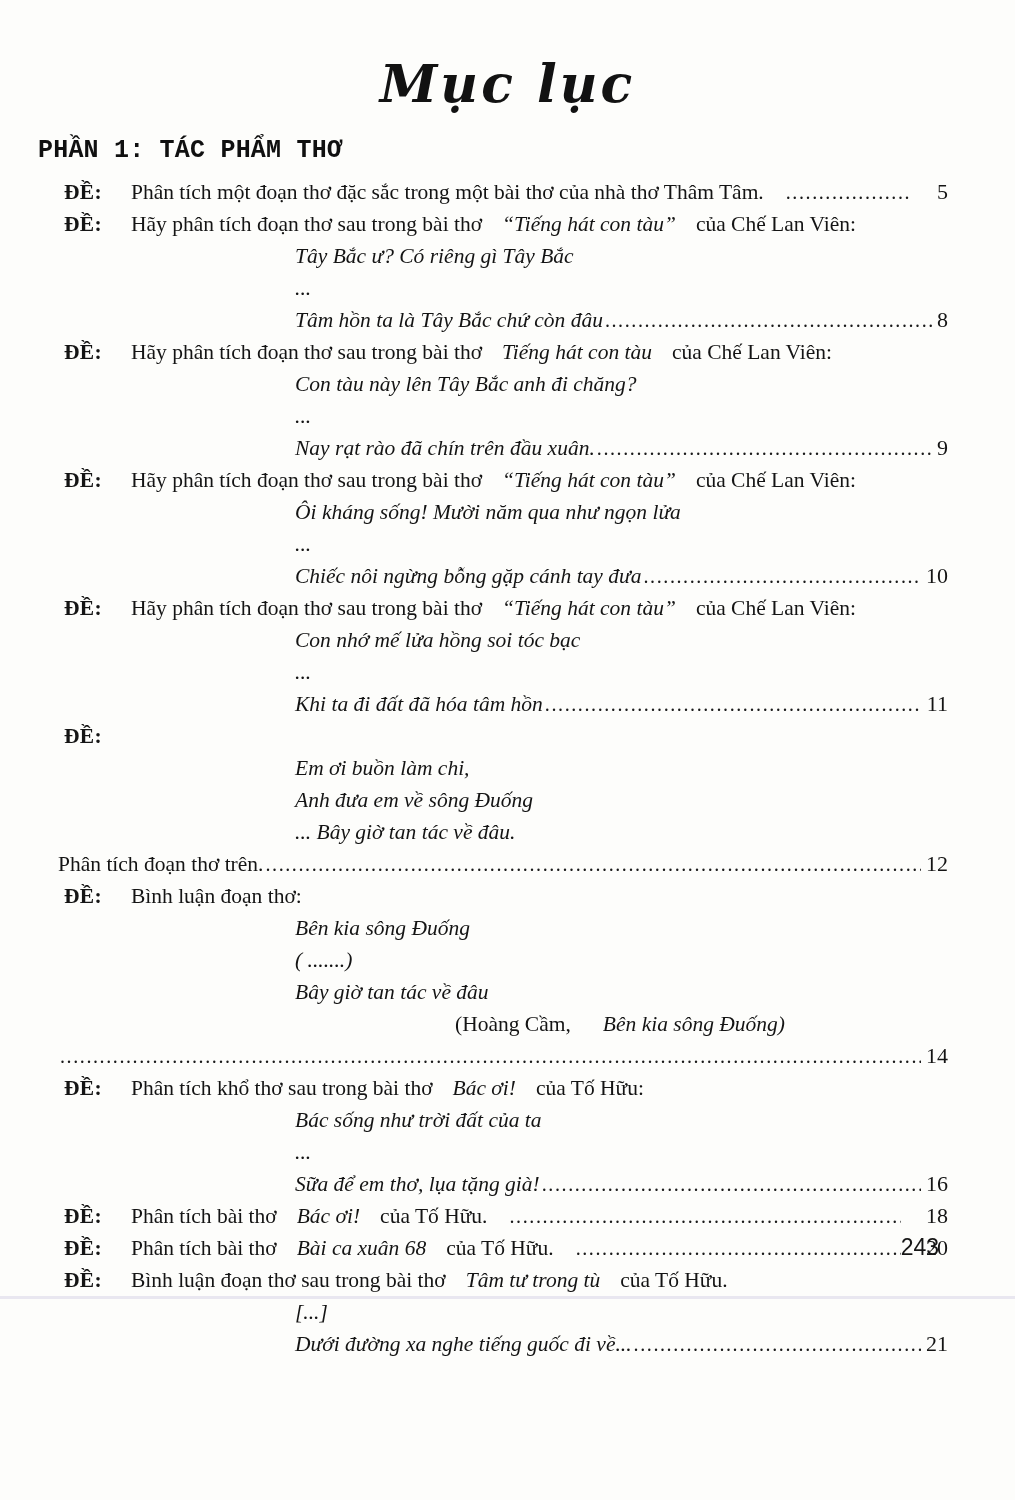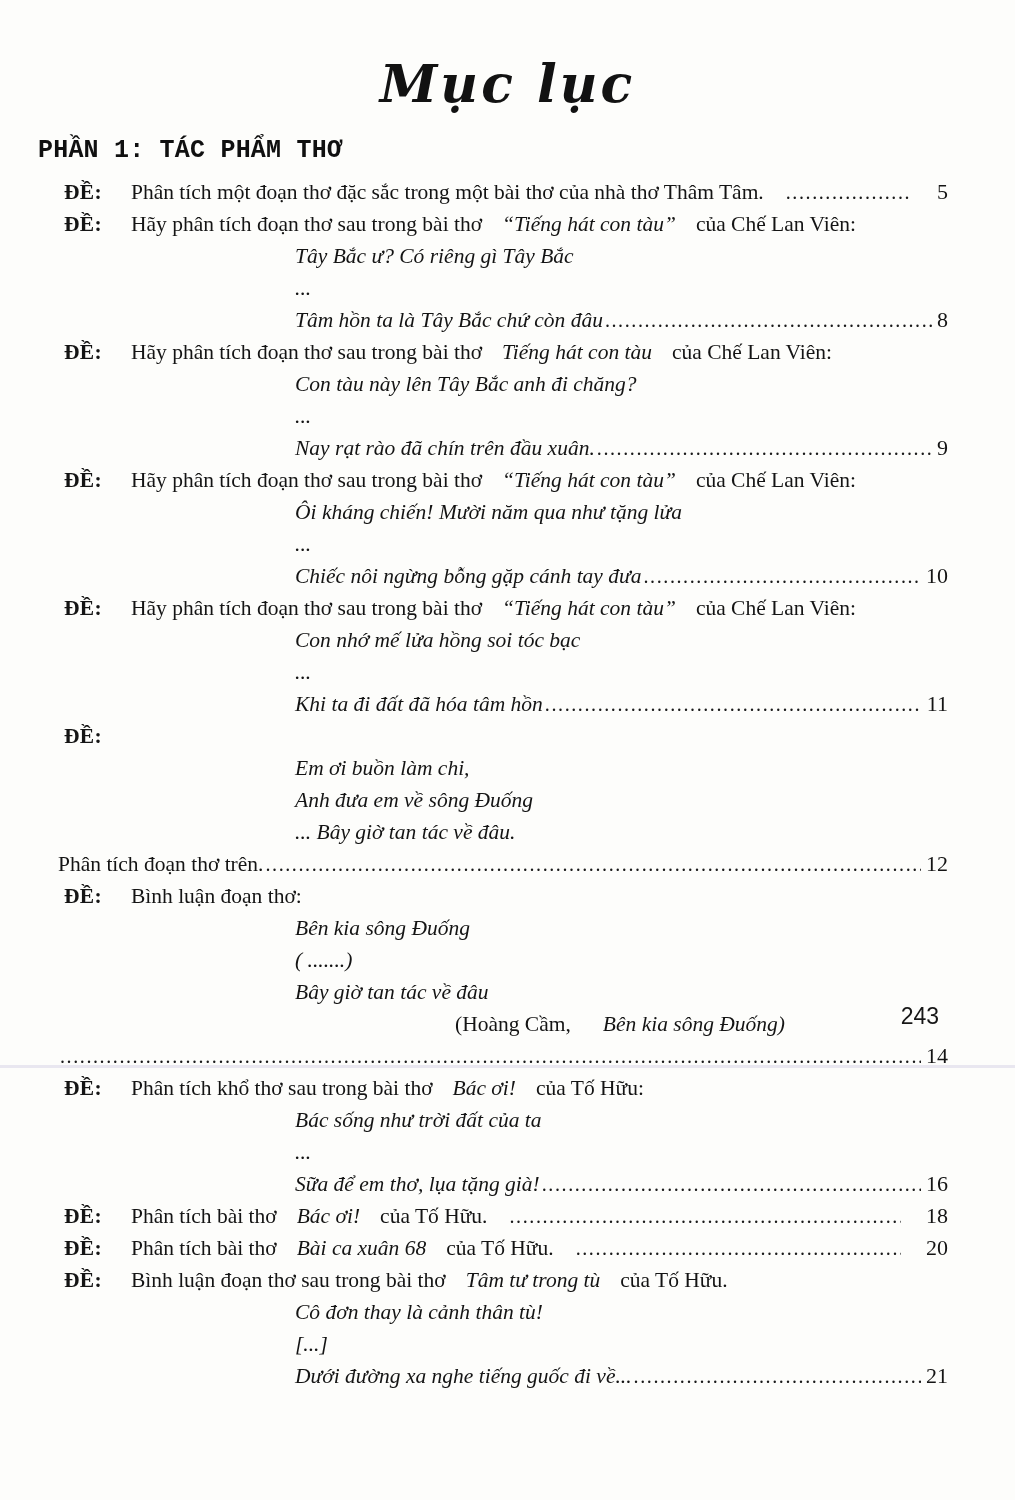--- a/index.html
+++ b/index.html
@@ -4,21 +4,21 @@
 <style>
   html,body { margin:0; padding:0; }
   body {
     width:1015px; height:1500px;
     background:#fdfdfb;
     font-family:"Liberation Serif", serif;
     color:#141414;
     position:relative;
     overflow:hidden;
   }
-  .page { position:relative; width:1015px; height:1068px; }
+  .page { position:relative; width:1015px; height:1299px; }
 
   .title {
     padding-top:52px;
     text-align:center;
     font-family:"DejaVu Serif", serif;
     font-style:italic;
     font-weight:700;
     font-size:52px;
     line-height:64px;
     letter-spacing:3px;
@@ -139,21 +139,21 @@
         <span class="leader">................................................................................................................................................................................................................................................</span>
         <span class="pagenum">9</span>
       </div>
       <div class="row kind-entry">
         <span class="prefix">ĐỀ:</span>
         <span class="seg seg-normal">Hãy phân tích đoạn thơ sau trong bài thơ </span>
         <span class="seg seg-italic">“Tiếng hát con tàu”</span>
         <span class="seg seg-normal"> của Chế Lan Viên:</span>
       </div>
       <div class="row kind-poem">
-        <span class="seg seg-italic">Ôi kháng chiến! Mười năm qua như tặng lửa</span>
+        <span class="seg seg-italic">Ôi kháng sống! Mười năm qua như ngọn lửa</span>
       </div>
       <div class="row kind-poem">
         <span class="seg seg-italic">...</span>
       </div>
       <div class="row kind-poem">
         <span class="seg seg-italic">Chiếc nôi ngừng bỗng gặp cánh tay đưa</span>
         <span class="leader">................................................................................................................................................................................................................................................</span>
         <span class="pagenum">10</span>
       </div>
       <div class="row kind-entry">
@@ -244,23 +244,20 @@
         <span class="leader">................................................................................................................................................................................................................................................</span>
         <span class="pagenum">20</span>
       </div>
       <div class="row kind-entry">
         <span class="prefix">ĐỀ:</span>
         <span class="seg seg-normal">Bình luận đoạn thơ sau trong bài thơ </span>
         <span class="seg seg-italic">Tâm tư trong tù</span>
         <span class="seg seg-normal"> của Tố Hữu.</span>
       </div>
       <div class="row kind-poem">
-        <span class="seg seg-italic">Cô đơn thay là cảnh thân tù!</span>
-      </div>
-      <div class="row kind-poem">
         <span class="seg seg-italic">[...]</span>
       </div>
       <div class="row kind-poem">
         <span class="seg seg-italic">Dưới đường xa nghe tiếng guốc đi về...</span>
         <span class="leader">................................................................................................................................................................................................................................................</span>
         <span class="pagenum">21</span>
       </div>
     </div>
 
   <div class="folio">243</div>

